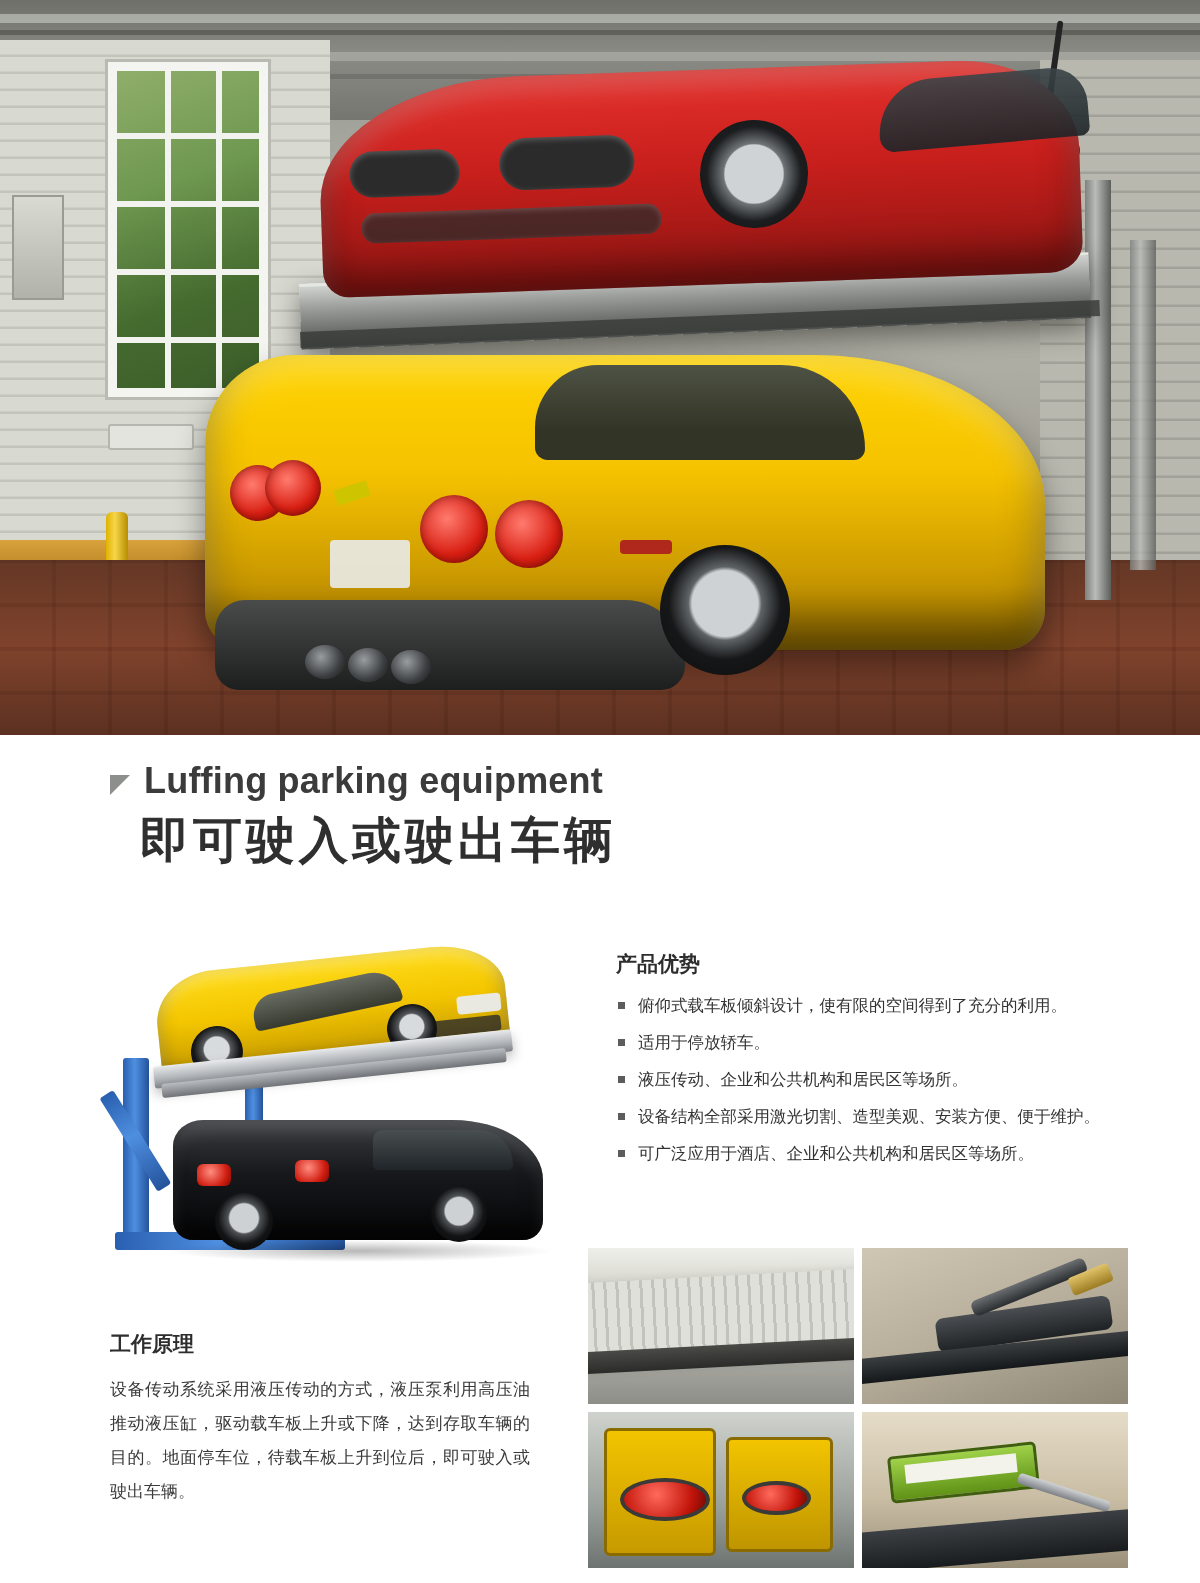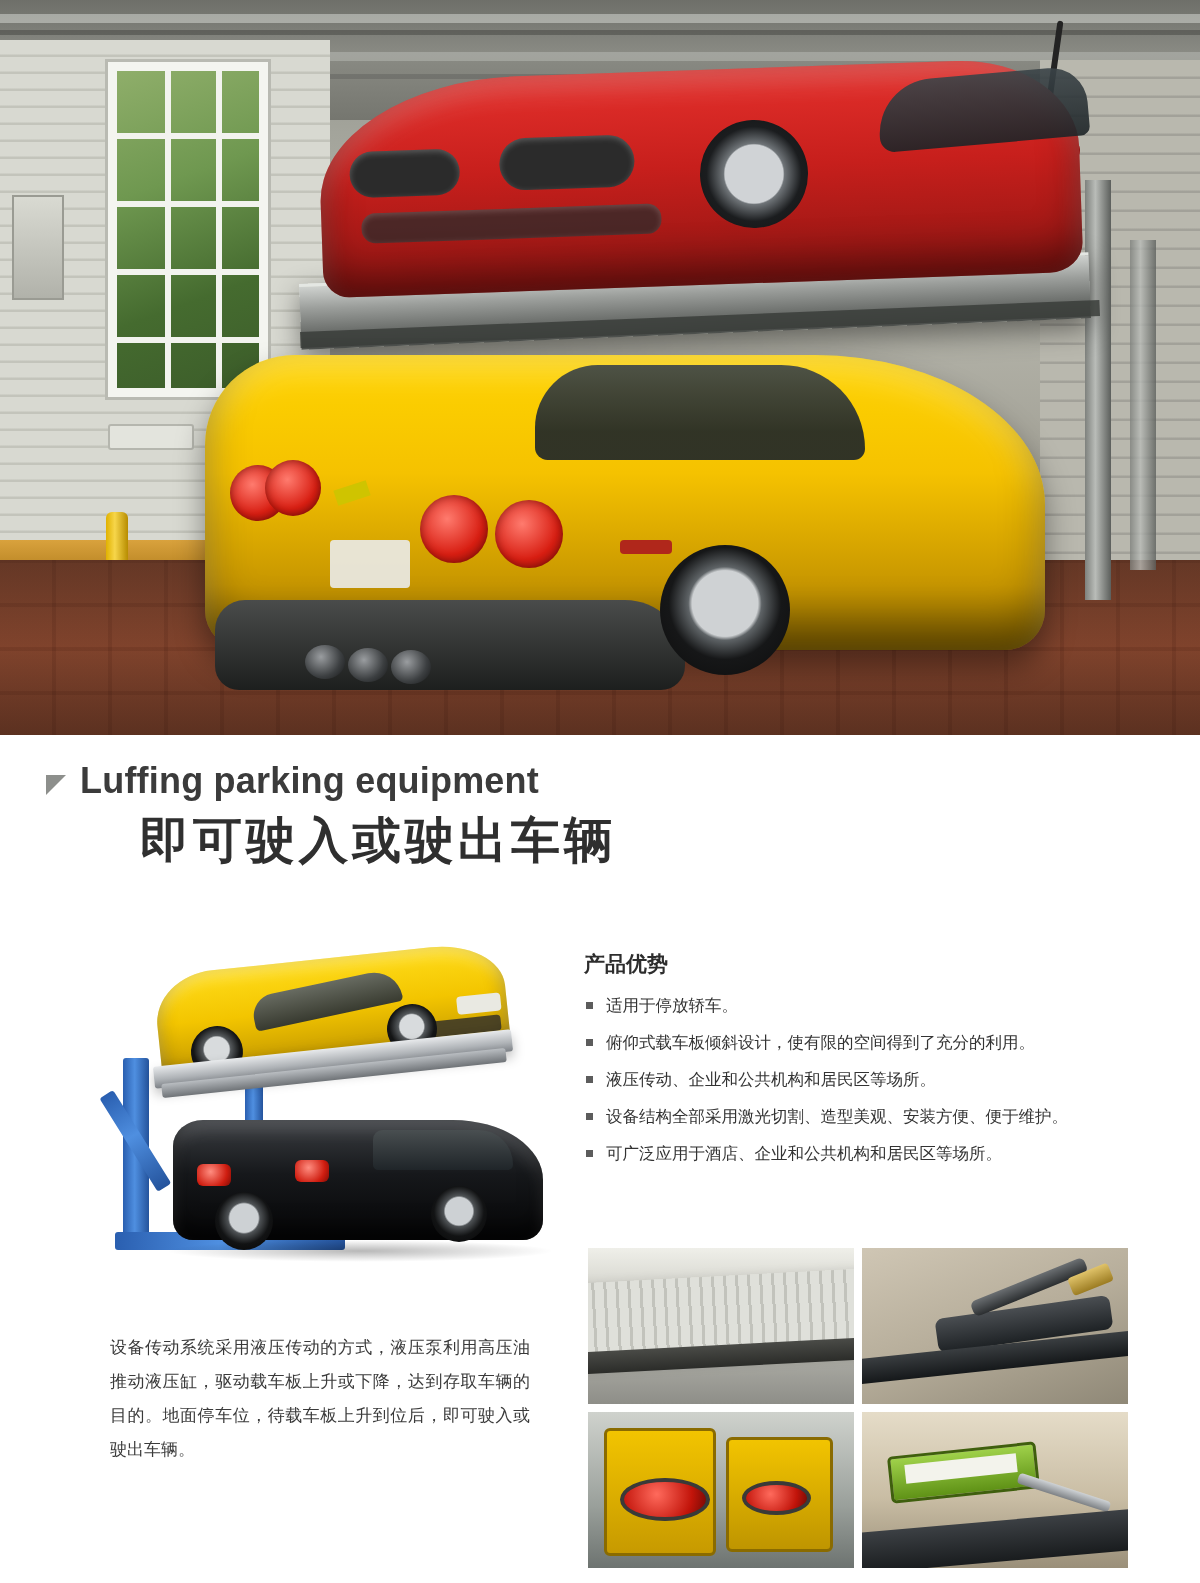--- a/index.html
+++ b/index.html
@@ -155,21 +155,21 @@
     position:absolute; left:12px; top:195px; width:52px; height:105px;
     background: linear-gradient(180deg,#d9dad2,#b1b2aa); border:2px solid #9a9b93;
   }
   .wall-box2 {
     position:absolute; left:108px; top:424px; width:86px; height:26px;
     background:#e3e4dd; border:2px solid #b5b6ae; border-radius:3px;
   }
 
   
   .title-block { position:absolute; left:0; top:760px; width:1200px; }
-  .title-row { display:flex; align-items:center; gap:14px; padding-left:46px; }
+  .title-row { display:flex; align-items:center; gap:14px; padding-left:110px; }
   .title-marker {
     width:0; height:0; border-left:20px solid #8d8f8c; border-bottom:20px solid transparent;
     transform: translateY(4px);
   }
   .title-en {
     font-size:36px; font-weight:bold; color:#3b3b3b; letter-spacing:.2px;
     font-family:"Liberation Sans", sans-serif;
   }
   .title-cn {
     padding-left:140px; margin-top:6px;
@@ -237,21 +237,21 @@
   .principle-title {
     font-size:21px; font-weight:bold; color:#2d2d2d; margin-bottom:14px;
     font-family:"DejaVu Sans", sans-serif;
   }
   .principle-text {
     font-size:17px; line-height:34px; color:#3a3a3a; text-align:justify;
     font-family:"DejaVu Sans", sans-serif;
   }
 
   
-  .advantages { position:absolute; left:584px; top:20px; width:540px; }
+  .advantages { position:absolute; left:616px; top:20px; width:540px; }
   .adv-title {
     font-size:21px; font-weight:bold; color:#2d2d2d; margin-bottom:16px;
     font-family:"DejaVu Sans", sans-serif;
   }
   .adv-list { list-style:none; }
   .adv-item {
     position:relative; padding-left:22px; margin-bottom:13px;
     font-size:16.5px; line-height:24px; color:#333;
     font-family:"DejaVu Sans", sans-serif;
   }
@@ -431,28 +431,29 @@
         <div class="r-bcar-glass"></div>
         <div class="r-tail" style="left:24px;top:44px;"></div>
         <div class="r-tail" style="left:122px;top:40px;"></div>
       </div>
       <div class="r-bwheel" style="left:120px;top:252px;width:58px;height:58px;"></div>
       <div class="r-bwheel" style="left:336px;top:246px;width:56px;height:56px;"></div>
       <div class="r-shadow"></div>
     </div>
 
     <div class="principle">
+      <div class="principle-title">工作原理</div>
       <div class="principle-text">设备传动系统采用液压传动的方式，液压泵利用高压油推动液压缸，驱动载车板上升或下降，达到存取车辆的目的。地面停车位，待载车板上升到位后，即可驶入或驶出车辆。</div>
     </div>
 
     <div class="advantages">
       <div class="adv-title">产品优势</div>
       <ul class="adv-list">
+        <li class="adv-item">俯仰式载车板倾斜设计，使有限的空间得到了充分的利用。</li>
         <li class="adv-item">适用于停放轿车。</li>
-        <li class="adv-item">俯仰式载车板倾斜设计，使有限的空间得到了充分的利用。</li>
         <li class="adv-item">液压传动、企业和公共机构和居民区等场所。</li>
         <li class="adv-item">设备结构全部采用激光切割、造型美观、安装方便、便于维护。</li>
         <li class="adv-item">可广泛应用于酒店、企业和公共机构和居民区等场所。</li>
       </ul>
     </div>
 
     <div class="photo-grid">
       <div class="pg pg1">
         <div class="bg-wall"></div>
         <div class="ramp"></div>

